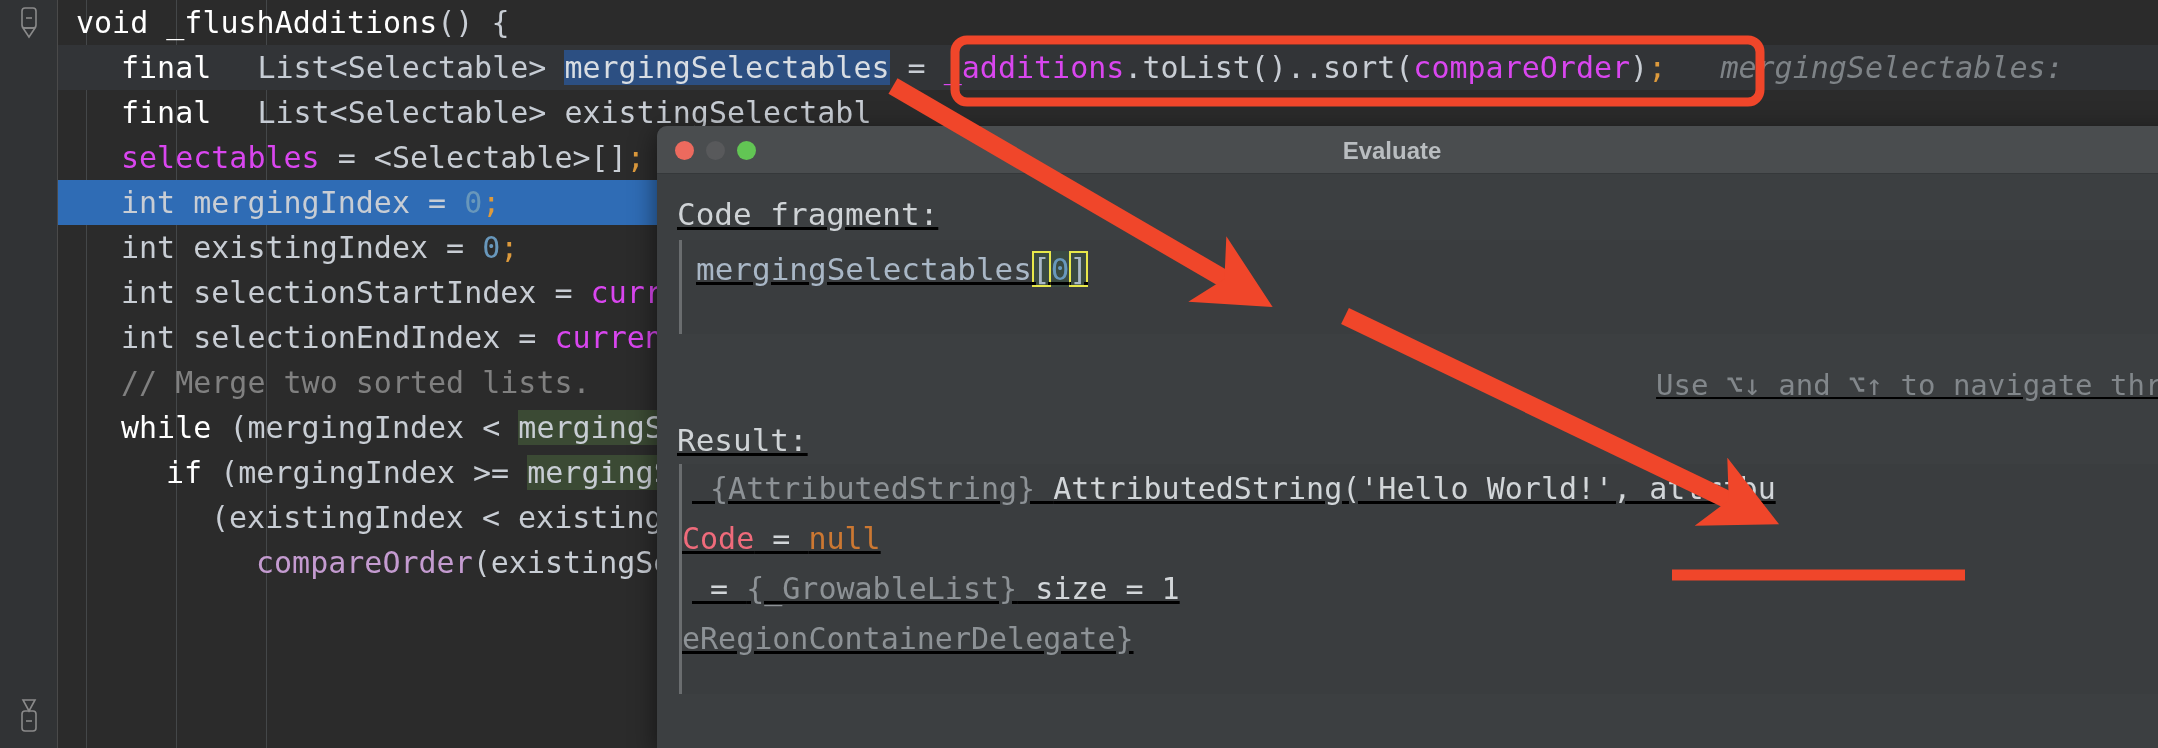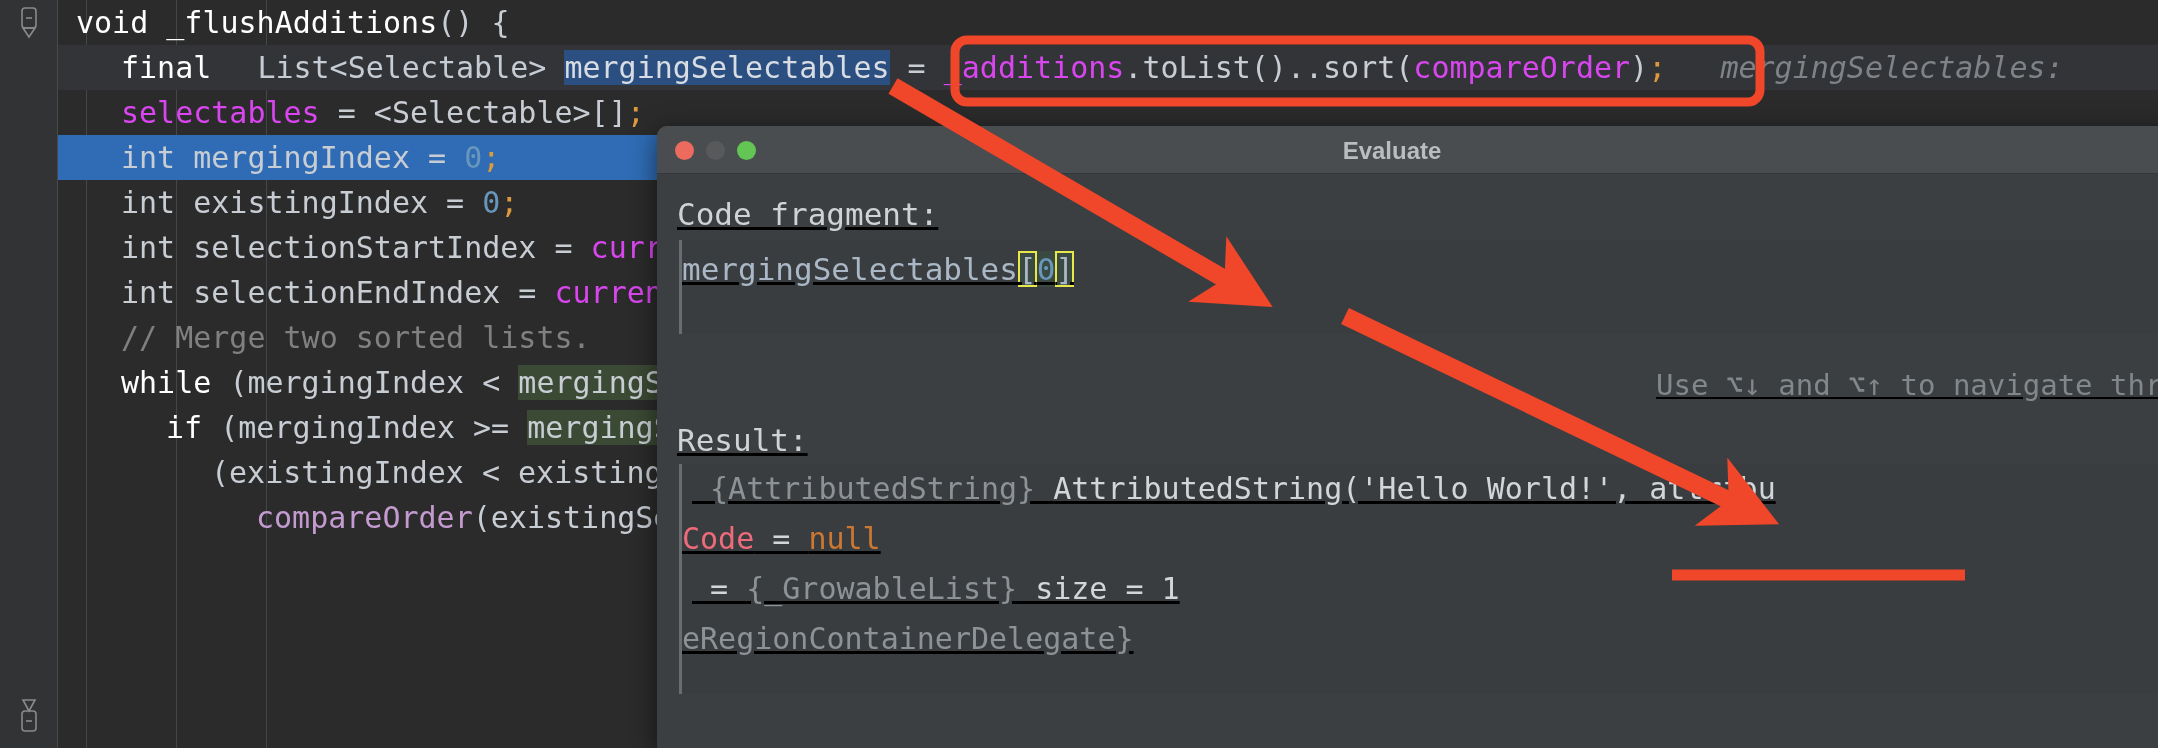--- a/index.html
+++ b/index.html
@@ -102,20 +102,21 @@
   .fragment-box {
     margin-left: 22px;
     width: 1479px;
     height: 94px;
     background: #3a3d3f;
     border-left: 3px solid #6a6d6f;
   }
   .fragment-text {
     font-size: 31px;
     line-height: 58px;
+    padding-left: 14px;
     color: #a9b7c6;
     white-space: pre;
   }
   .brk {
     background: #3a4a42;
     color: #a9b7c6;
     box-shadow: inset 0 0 0 2px #e8e84a;
   }
   .brk-num { background: #3a4a42; color: #6897bb; }
 
@@ -179,20 +180,21 @@
       </div>
     </div>
 
     <div class="code-area">
       <div class="indent-guide" style="left:28px;"></div>
       <div class="indent-guide" style="left:118px;"></div>
       <div class="indent-guide" style="left:208px;"></div>
       <div id="code-lines">
           <div class="code-line" style="padding-left: 18px;"><span class="kw">void </span><span class="kw">_flushAdditions</span><span class="ident">() {</span></div>
           <div class="code-line soft-hl" style="padding-left: 63px;"><span class="kw">final </span><span class="type">List&lt;Selectable&gt; </span><span class="sel-blue">mergingSelectables</span><span class="ident"> = </span><span class="field">_additions</span><span class="ident">.toList()..</span><span class="ident">sort</span><span class="ident">(</span><span class="field">compareOrder</span><span class="ident">)</span><span class="punc">;</span><span class="hint-inline">   mergingSelectables:</span></div>
+          <div class="code-line" style="padding-left: 63px;"><span class="kw">final </span><span class="type">List&lt;Selectable&gt; </span><span class="ident">existingSelectabl</span></div>
           <div class="code-line" style="padding-left: 63px;"><span class="field">selectables</span><span class="ident"> = &lt;Selectable&gt;[]</span><span class="punc">;</span></div>
           <div class="code-line caret-line" style="padding-left: 63px;"><span class="ident">int mergingIndex = </span><span class="num">0</span><span class="punc">;</span></div>
           <div class="code-line" style="padding-left: 63px;"><span class="ident">int existingIndex = </span><span class="num">0</span><span class="punc">;</span></div>
           <div class="code-line" style="padding-left: 63px;"><span class="ident">int selectionStartIndex = </span><span class="field">currentSelecti</span></div>
           <div class="code-line" style="padding-left: 63px;"><span class="ident">int selectionEndIndex = </span><span class="field">currentSelection</span></div>
           <div class="code-line" style="padding-left: 63px;"><span class="comment">// Merge two sorted lists.</span></div>
           <div class="code-line" style="padding-left: 63px;"><span class="kw">while </span><span class="ident">(mergingIndex &lt; </span><span class="sel-green">mergingSelectables</span></div>
           <div class="code-line" style="padding-left: 108px;"><span class="kw">if </span><span class="ident">(mergingIndex &gt;= </span><span class="sel-green">mergingSelectables</span></div>
           <div class="code-line" style="padding-left: 153px;"><span class="ident">(existingIndex &lt; existingSelectabl</span></div>
           <div class="code-line" style="padding-left: 198px;"><span class="method">compareOrder</span><span class="ident">(existingSelectabl</span></div>

